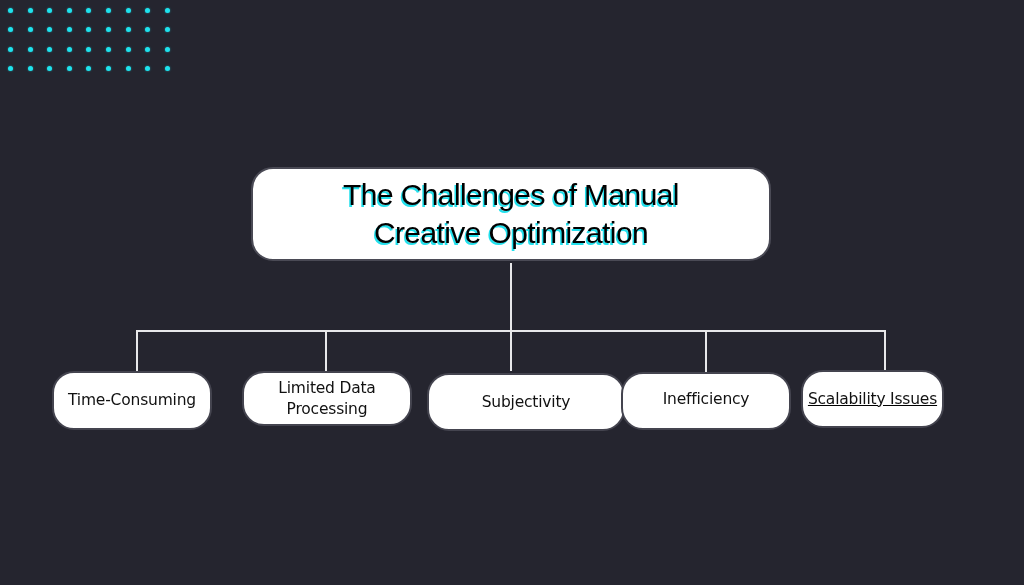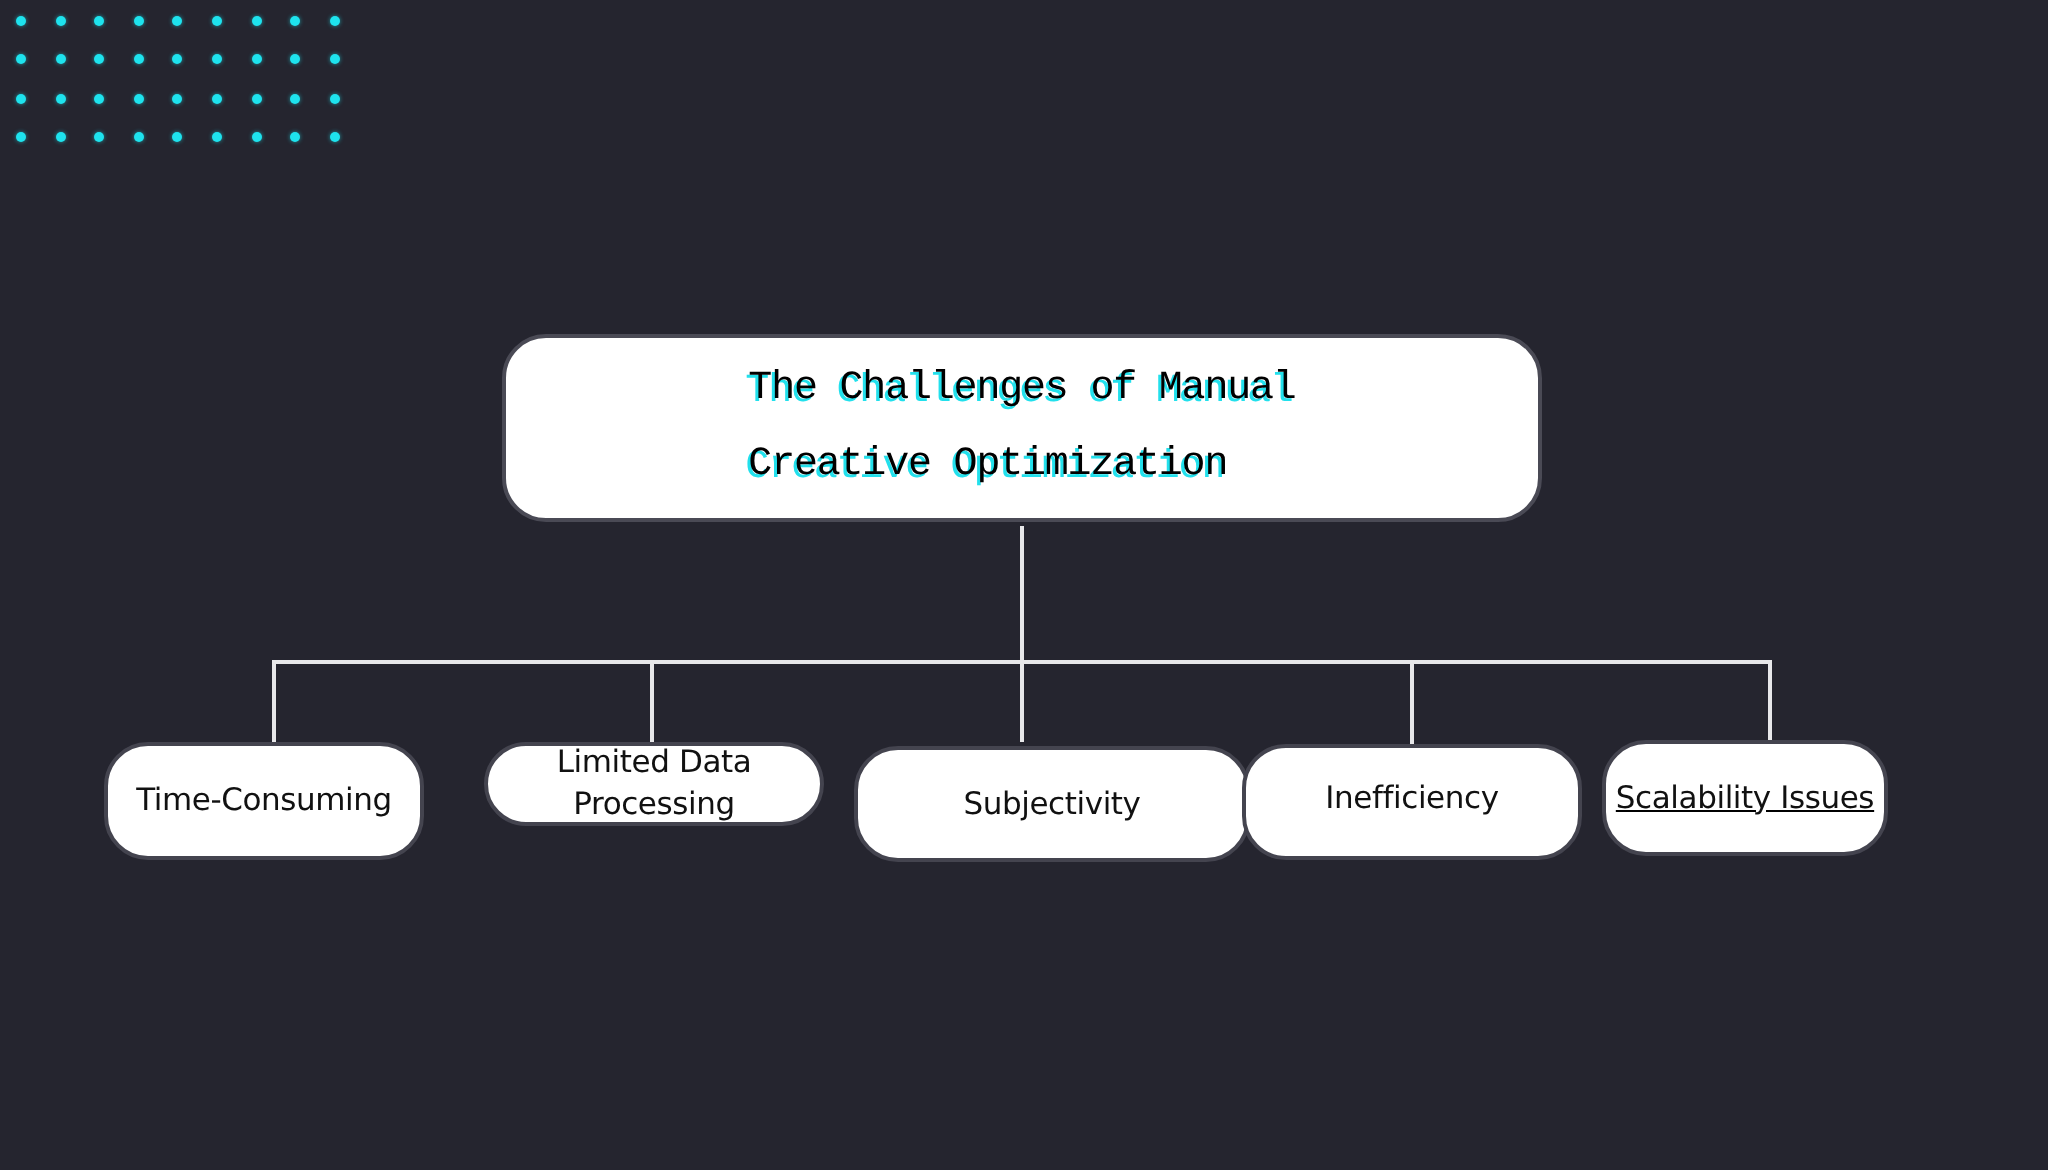--- a/index.html
+++ b/index.html
@@ -38,26 +38,26 @@
       height: 94px;
       background: #ffffff;
       border: 2px solid #4a4a55;
       border-radius: 22px;
       display: flex;
       align-items: center;
       justify-content: center;
       box-sizing: border-box;
     }
     .title-text {
-      font-family: Liberation Mono, monospace;
-      font-size: 20px;
+      font-family: Liberation Sans, sans-serif;
+      font-size: 30px;
       line-height: 38px;
       font-weight: 500;
       color: #000000;
-      text-align: left;
+      text-align: center;
       letter-spacing: -0.6px;
       text-shadow: -1.5px 1.5px 0 #22e0ec;
       white-space: pre-line;
     }
     .line {
       position: absolute;
       background: #e8e8ea;
     }
     .node {
       position: absolute;
@@ -129,21 +129,21 @@
 <div class="line" style="left:510px; top:263px; width:2px; height:108px;"></div>
 <div class="line" style="left:136px; top:330px; width:750px; height:2px;"></div>
 <div class="line" style="left:136px; top:330px; width:2px; height:42px;"></div>
 <div class="line" style="left:325px; top:330px; width:2px; height:42px;"></div>
 <div class="line" style="left:705px; top:330px; width:2px; height:42px;"></div>
 <div class="line" style="left:884px; top:330px; width:2px; height:41px;"></div>
 
 <div class="node" style="left:52px; top:371px; width:160px; height:59px;">
   <span class="node-label">Time-Consuming</span>
 </div>
-<div class="node" style="left:242px; top:371px; width:170px; height:42px;">
+<div class="node" style="left:242px; top:371px; width:170px; height:55px;">
   <span class="node-label">Limited Data
 Processing</span>
 </div>
 <div class="node" style="left:427px; top:373px; width:198px; height:58px;">
   <span class="node-label">Subjectivity</span>
 </div>
 <div class="node" style="left:621px; top:372px; width:170px; height:58px;">
   <span class="node-label" style="position:relative; top:-2px;text-align:right;">Inefficiency</span>
 </div>
 <div class="node" style="left:801px; top:370px; width:143px; height:58px;text-decoration:underline;">

